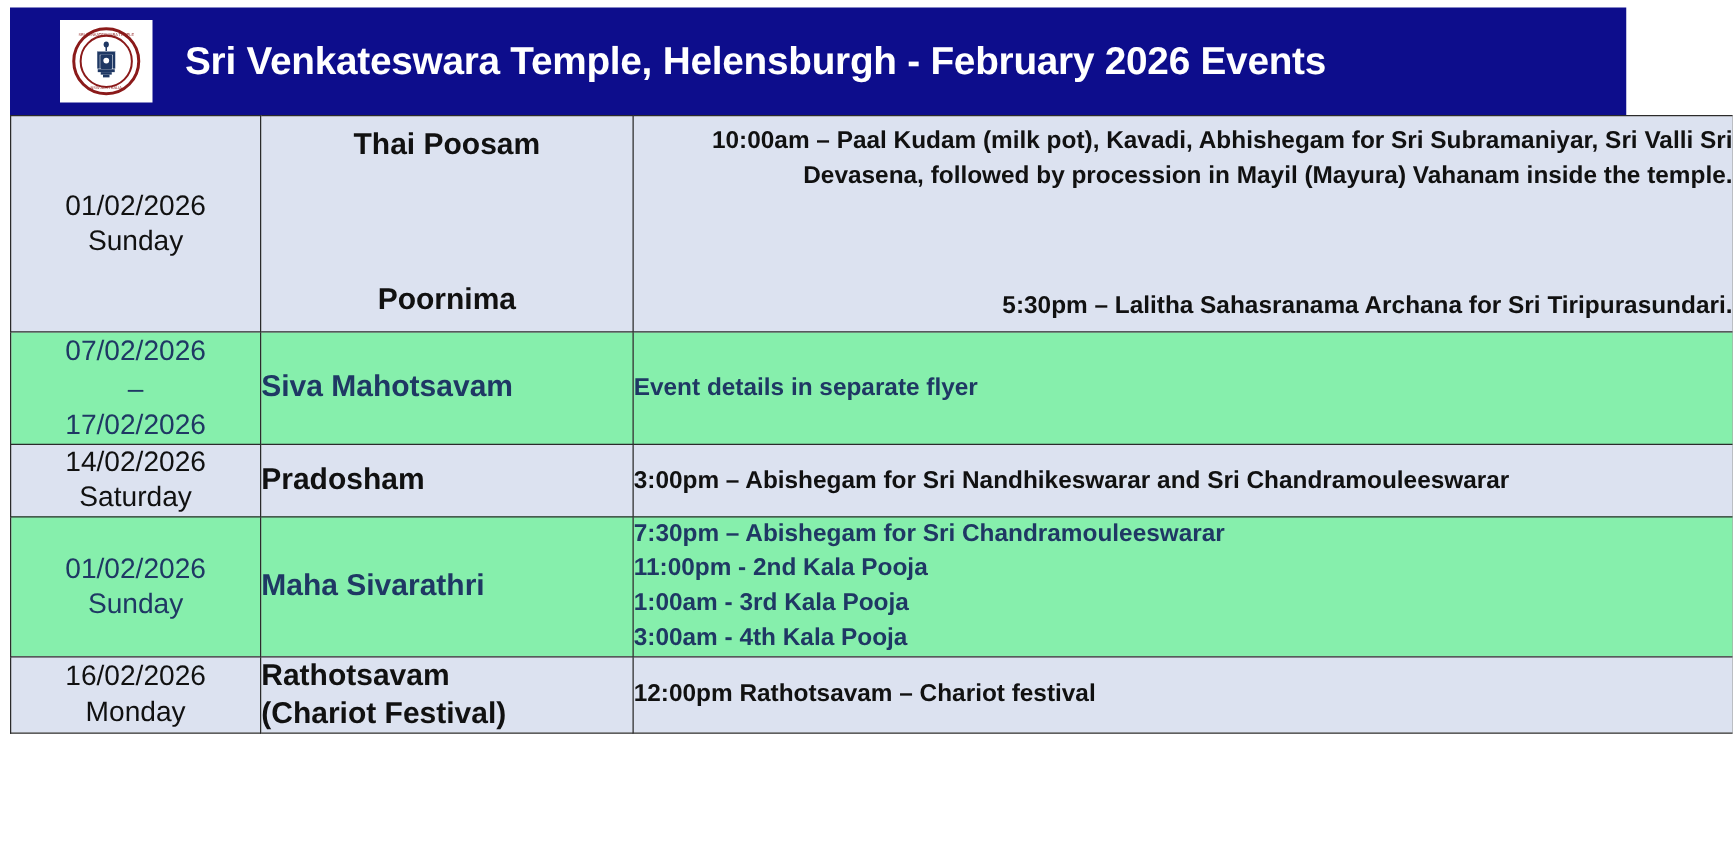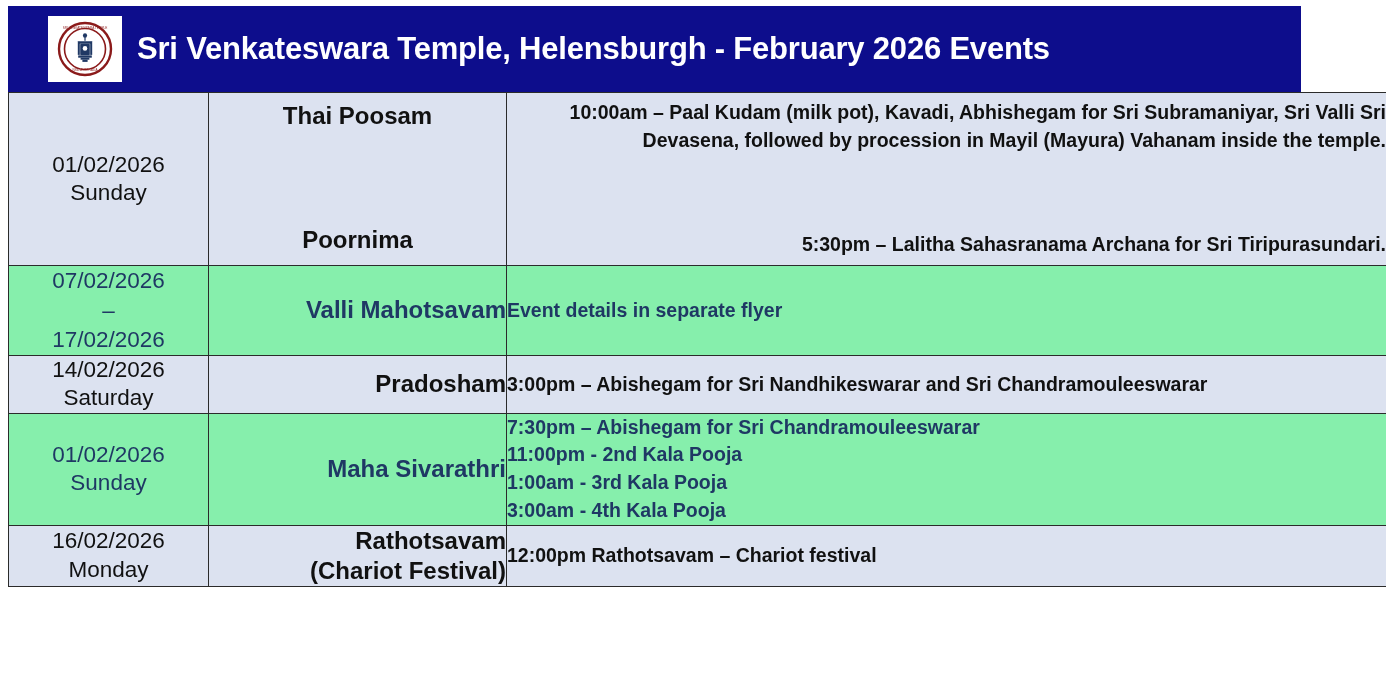--- a/index.html
+++ b/index.html
@@ -37,21 +37,21 @@
     align-items: center;
     justify-content: center;
     flex: 0 0 auto;
   }
   .logo-svg { display: block; }
   .banner-title {
     color: #ffffff;
     font-size: 31px;
     font-weight: bold;
     letter-spacing: -0.2px;
-    margin-left: 15px;
+    margin-left: 26px;
     white-space: nowrap;
   }
 
   
   .tbl {
     position: absolute;
     left: 8px;
     top: 92px;
     width: 1378px;
     border-collapse: collapse;
@@ -67,21 +67,21 @@
   col.c-desc  { width: 880px; }
 
   .cell-date {
     text-align: center;
     font-size: 22.5px;
     font-weight: normal;
     line-height: 1.26;
     padding: 2px 4px;
   }
   .cell-event {
-    text-align: right;
+    text-align: left;
     font-size: 24px;
     font-weight: bold;
     line-height: 1.26;
     padding: 2px 6px;
   }
   .cell-desc {
     font-size: 19.5px;
     font-weight: bold;
     line-height: 1.42;
     padding: 4px 0 4px 6px;
@@ -174,21 +174,21 @@
         </td>
       </tr>
 
       <tr class="row-yellow">
         <td class="cell-date">
           <span class="date-3line">07/02/2026
 –
 17/02/2026</span>
         </td>
         <td class="cell-event">
-          <span>Valli Mahotsavam</span>
+          <span>Siva Mahotsavam</span>
         </td>
         <td class="cell-desc">
           <span class="desc-multi">Event details in separate flyer</span>
         </td>
       </tr>
 
       <tr class="row-blue">
         <td class="cell-date">
           <span class="date-2line">14/02/2026
 Saturday</span>

